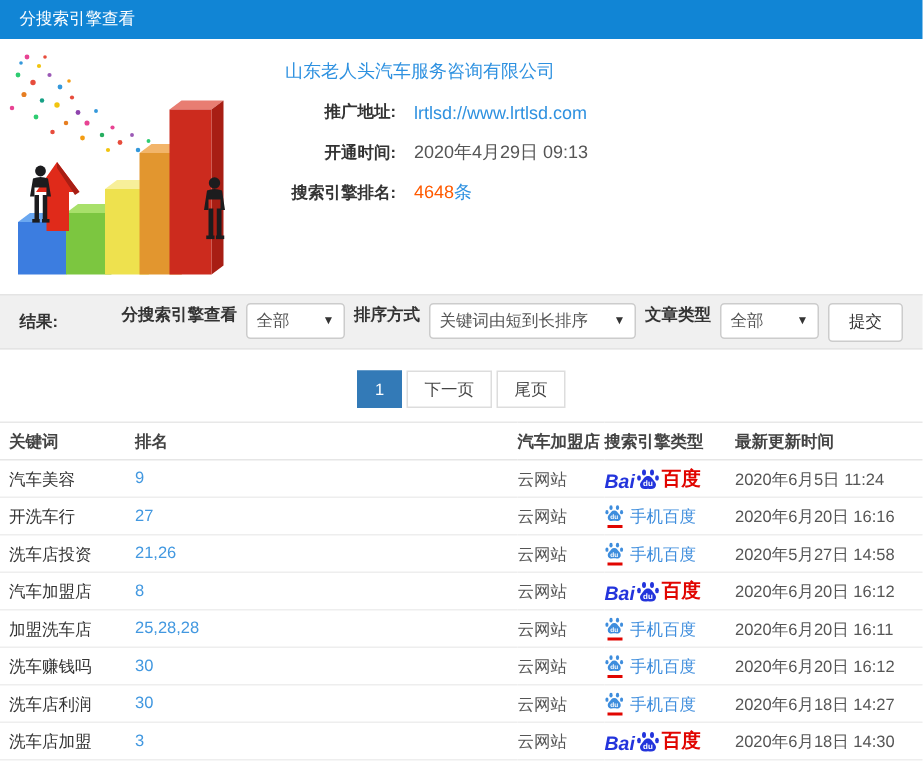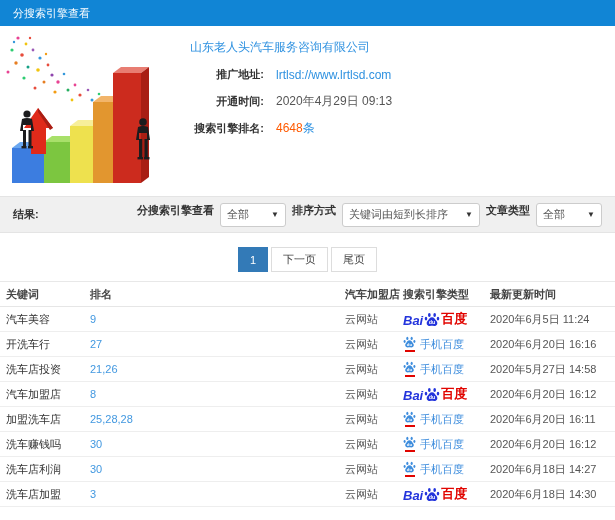--- a/index.html
+++ b/index.html
@@ -209,20 +209,21 @@
     <span class="filter-label">排序方式</span>
     <div class="select-box sel-sort">
       <span>关键词由短到长排序</span>
       <span class="caret">▼</span>
     </div>
     <span class="filter-label">文章类型</span>
     <div class="select-box sel-type">
       <span>全部</span>
       <span class="caret">▼</span>
     </div>
+    <button class="submit-btn">提交</button>
   </div>
 </div>
 
 <div class="pagination">
   <span class="page-item active">1</span>
   <span class="page-item">下一页</span>
   <span class="page-item">尾页</span>
 </div>
 
 <div class="results">

